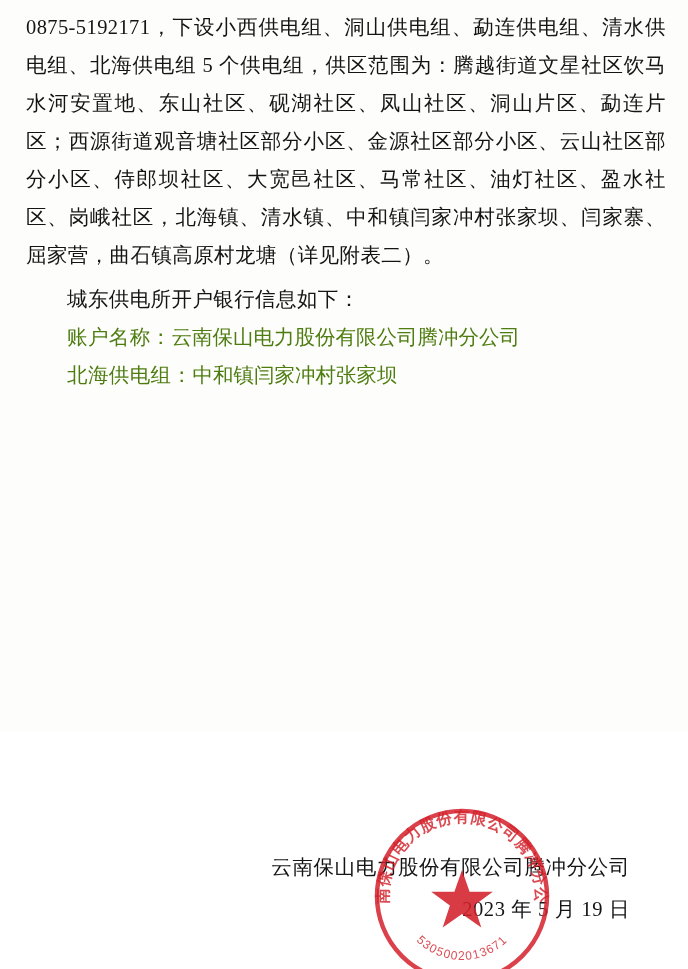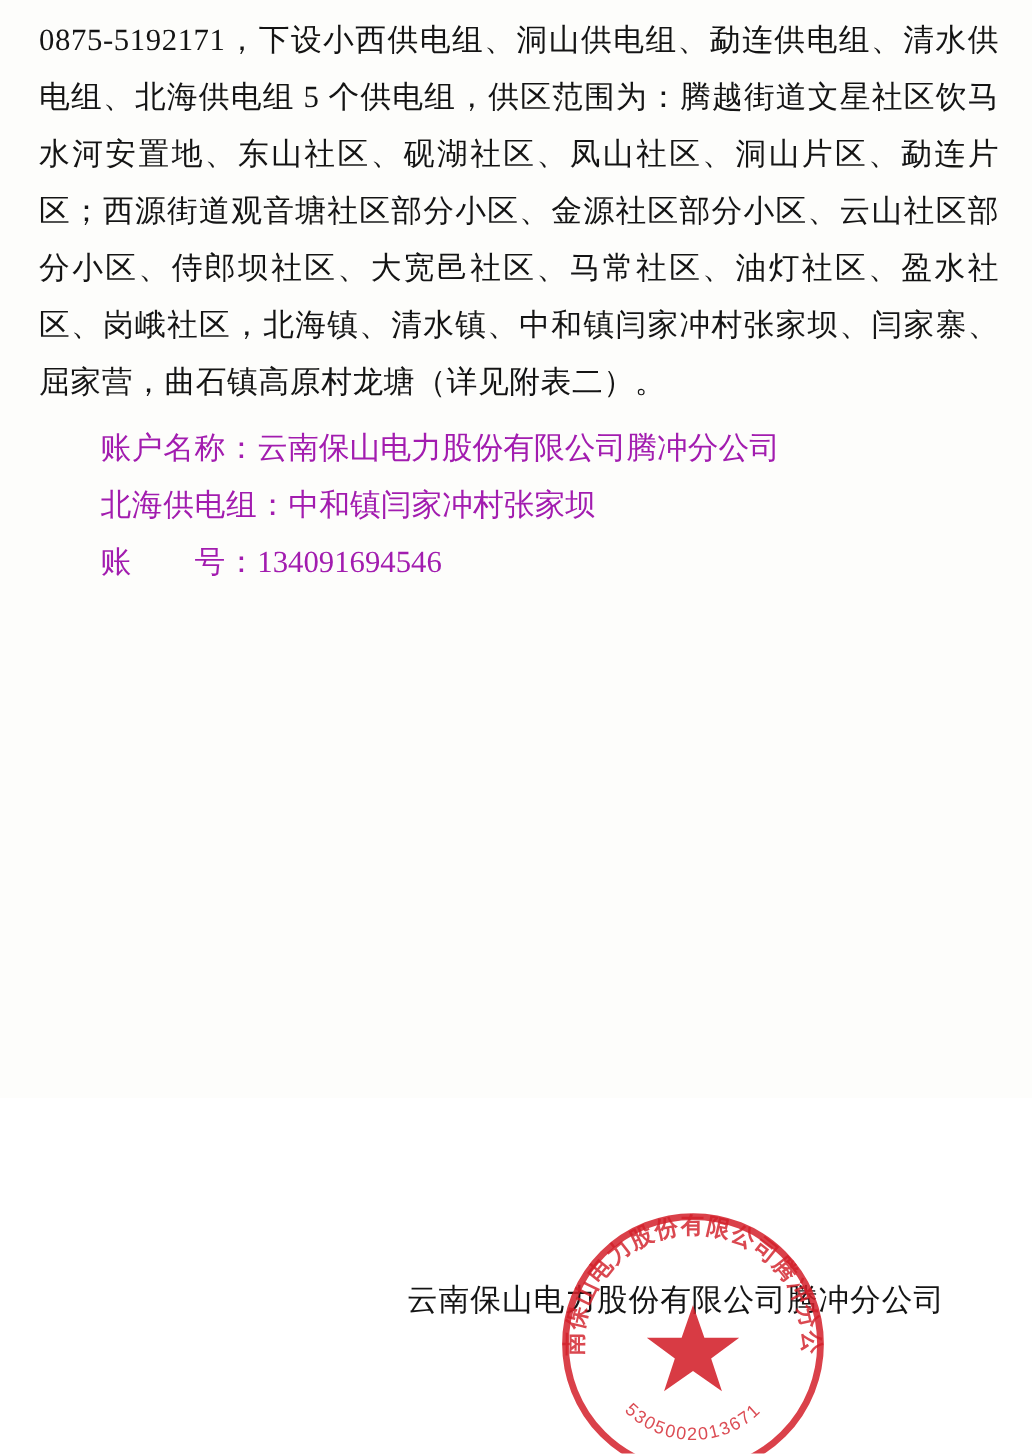--- a/index.html
+++ b/index.html
@@ -44,21 +44,21 @@
 
   p.indent {
     text-indent: 41px;
   }
 
   .gap-small { height: 6px; }
 
   .kv-line {
     font-size: 20.5px;
     line-height: 38px;
-    color: #a21caf;
+    color: #4d7c0f;
     text-indent: 41px;
     white-space: nowrap;
   }
 
   .kv-label {
     letter-spacing: 0.4px;
   }
 
   .kv-spaced {
     letter-spacing: 0.4px;
@@ -110,40 +110,39 @@
 <body>
 
 <div class="page">
 
   <div class="body-text">
 
     <p class="para">0875-5192171，下设小西供电组、洞山供电组、勐连供电组、清水供电组、北海供电组 5 个供电组，供区范围为：腾越街道文星社区饮马水河安置地、东山社区、砚湖社区、凤山社区、洞山片区、勐连片区；西源街道观音塘社区部分小区、金源社区部分小区、云山社区部分小区、侍郎坝社区、大宽邑社区、马常社区、油灯社区、盈水社区、岗峨社区，北海镇、清水镇、中和镇闫家冲村张家坝、闫家寨、屈家营，曲石镇高原村龙塘（详见附表二）。</p>
 
     <div class="gap-small"></div>
 
+    <p class="para indent">城东供电所开户银行信息如下：</p>
 
     <div class="kv-line">
       <span class="kv-label">账户名称：</span><span class="kv-value">云南保山电力股份有限公司腾冲分公司</span>
     </div>
 
     <div class="kv-line">
       <span class="kv-label">北海供电组：</span><span class="kv-value">中和镇闫家冲村张家坝</span>
     </div>
 
-    <div class="kv-line">
-      <span class="kv-label kv-spaced">账　　号：</span><span class="kv-value">134091694546</span>
-    </div>
 
     <div class="gap-small"></div>
 
 
   </div>
 
   <div class="sig-block">
     <div class="sig-line">云南保山电力股份有限公司腾冲分公司</div>
+    <div class="sig-line">2023 年 5 月 19 日</div>
   </div>
 
   <div class="seal">
     <svg width="192" height="192" viewBox="0 0 192 192" xmlns="http://www.w3.org/2000/svg">
       <defs>
         <path id="arcTop" d="M 22,96 A 74,74 0 0 1 170,96"></path>
         <path id="arcBottom" d="M 32,96 A 64,64 0 0 0 160,96"></path>
       </defs>
       <circle cx="96" cy="96" r="85" fill="none" stroke="#d3202a" stroke-width="4.5" opacity="0.85"></circle>
       <text class="seal-text-outer">

